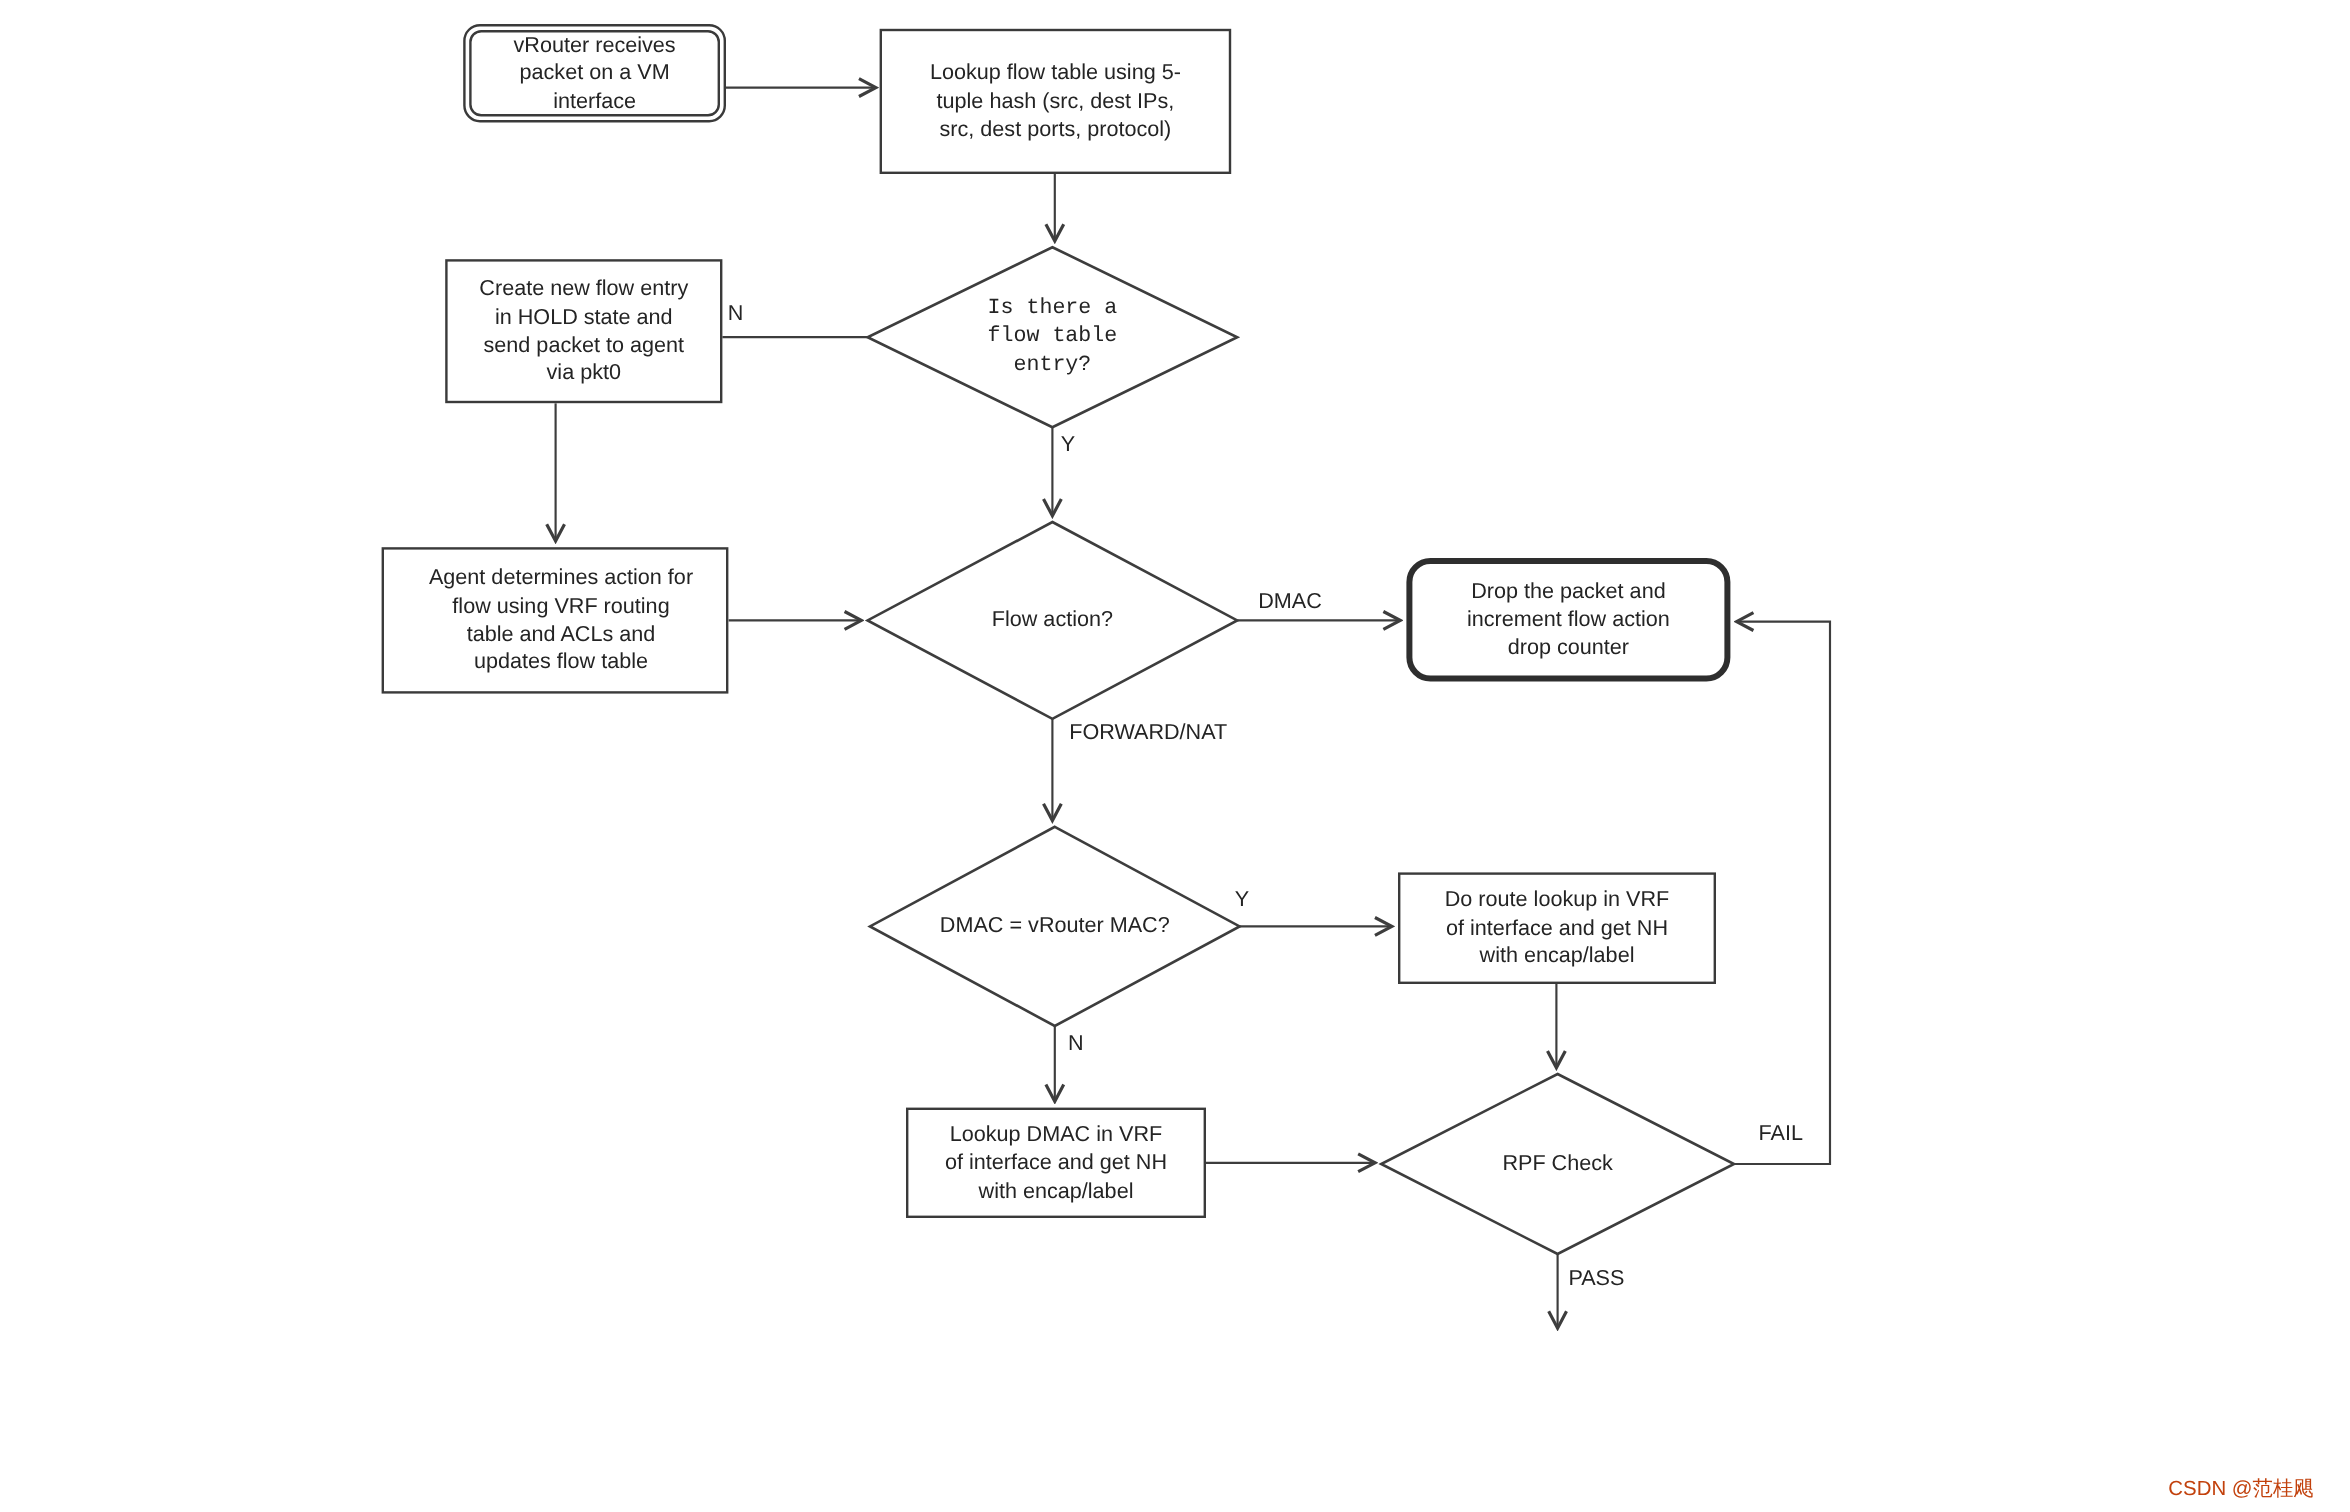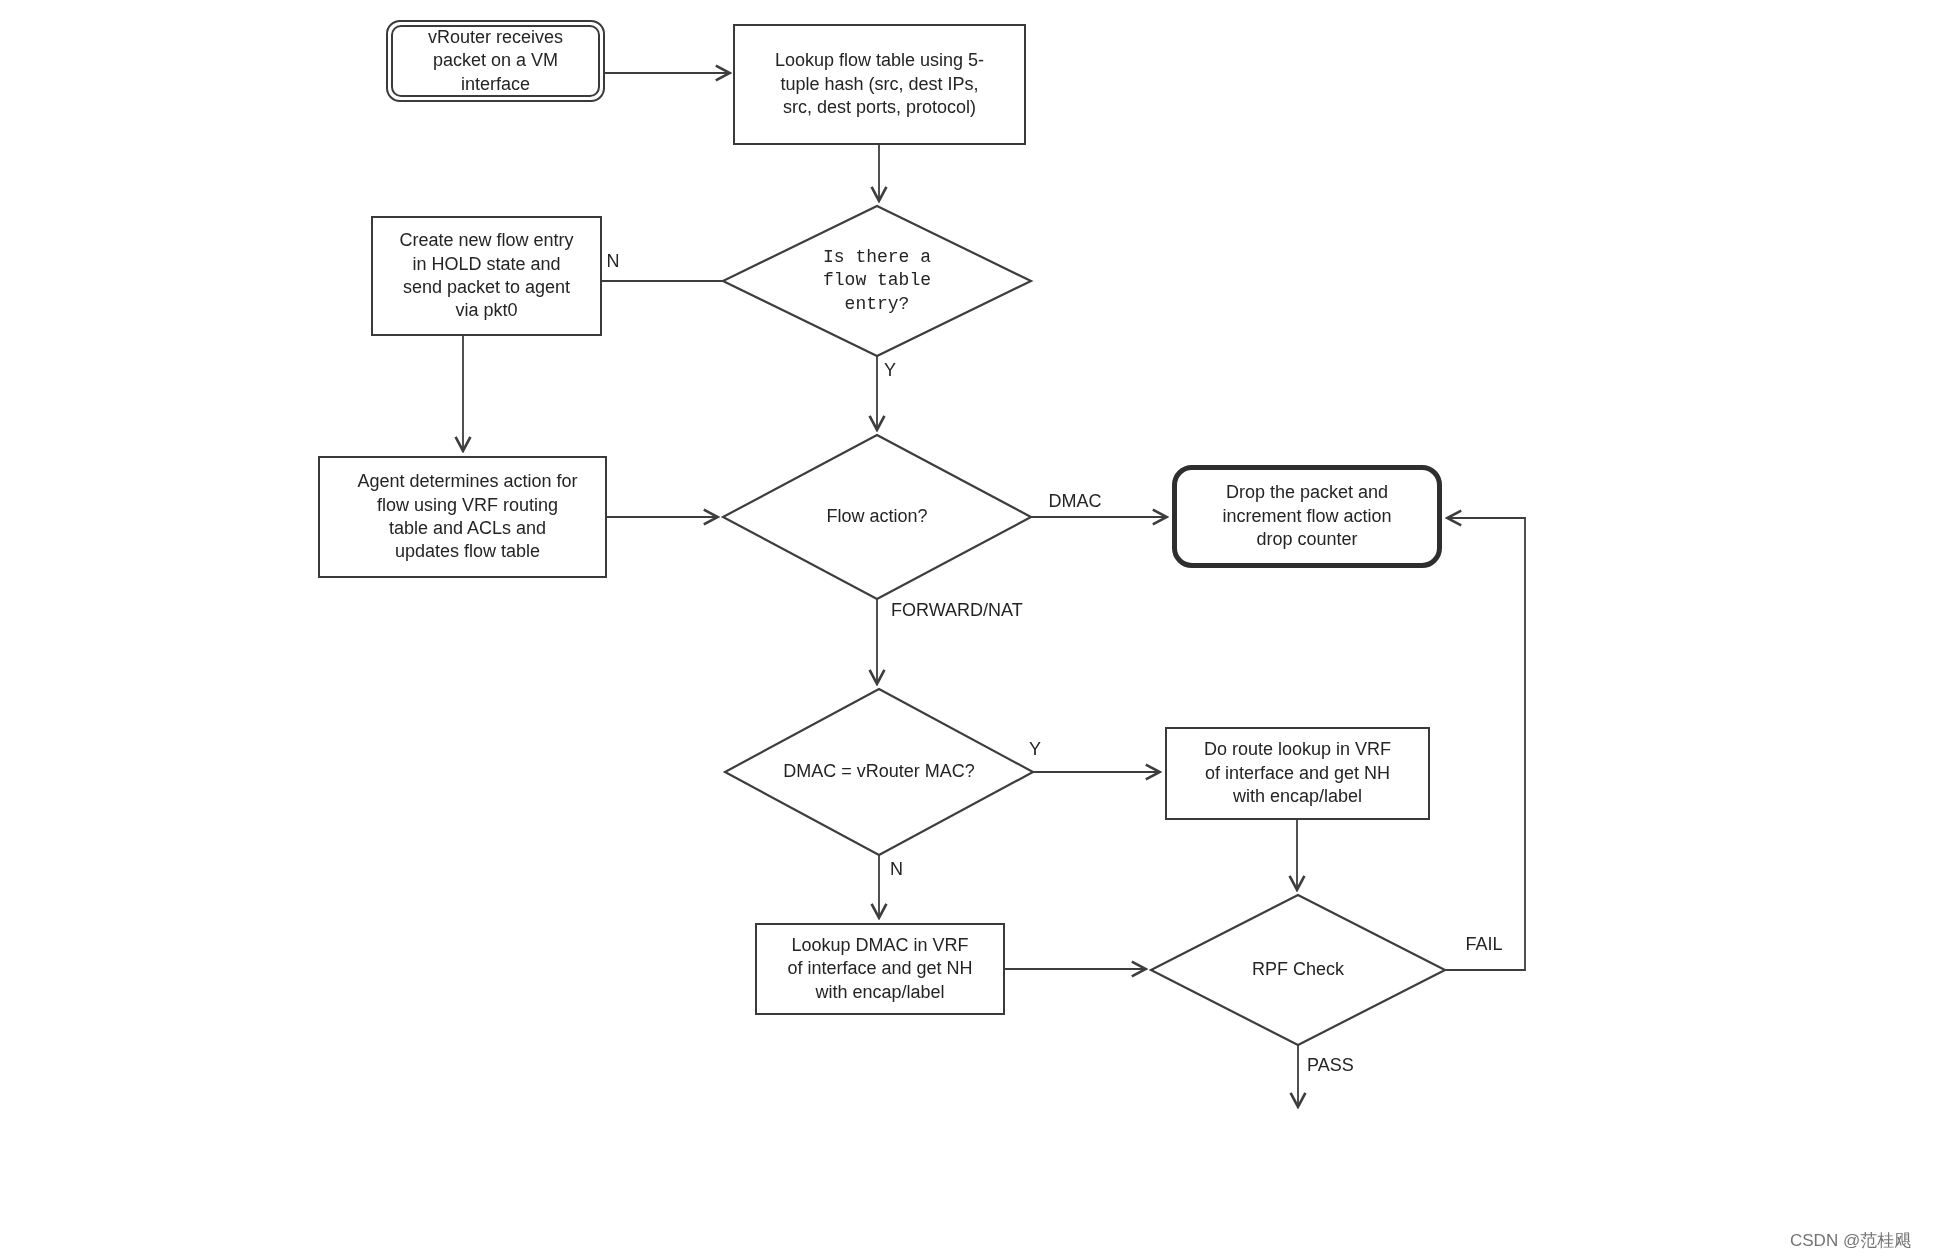--- a/index.html
+++ b/index.html
@@ -20,21 +20,21 @@
     border:2px solid #3a3a3a;border-radius:10px;width:100%;height:100%;
     display:flex;align-items:center;justify-content:center;box-sizing:border-box;
   }
   .dtext{
     position:absolute;display:flex;align-items:center;justify-content:center;
     text-align:center;font-size:18px;line-height:1.3;
   }
   .elabel{position:absolute;font-size:18px;line-height:1;white-space:nowrap;}
   .center{text-align:center;}
   .watermark{
-    position:absolute;font-size:17px;color:#737373;text-align:left;
+    position:absolute;font-size:17px;color:#c2410c;text-align:center;
     white-space:nowrap;
   }
 </style>
 </head>
 <body>
 
 <div id="canvas">
 
   <svg id="edges" viewBox="0 0 1958 1260" xmlns="http://www.w3.org/2000/svg">
     <defs>

